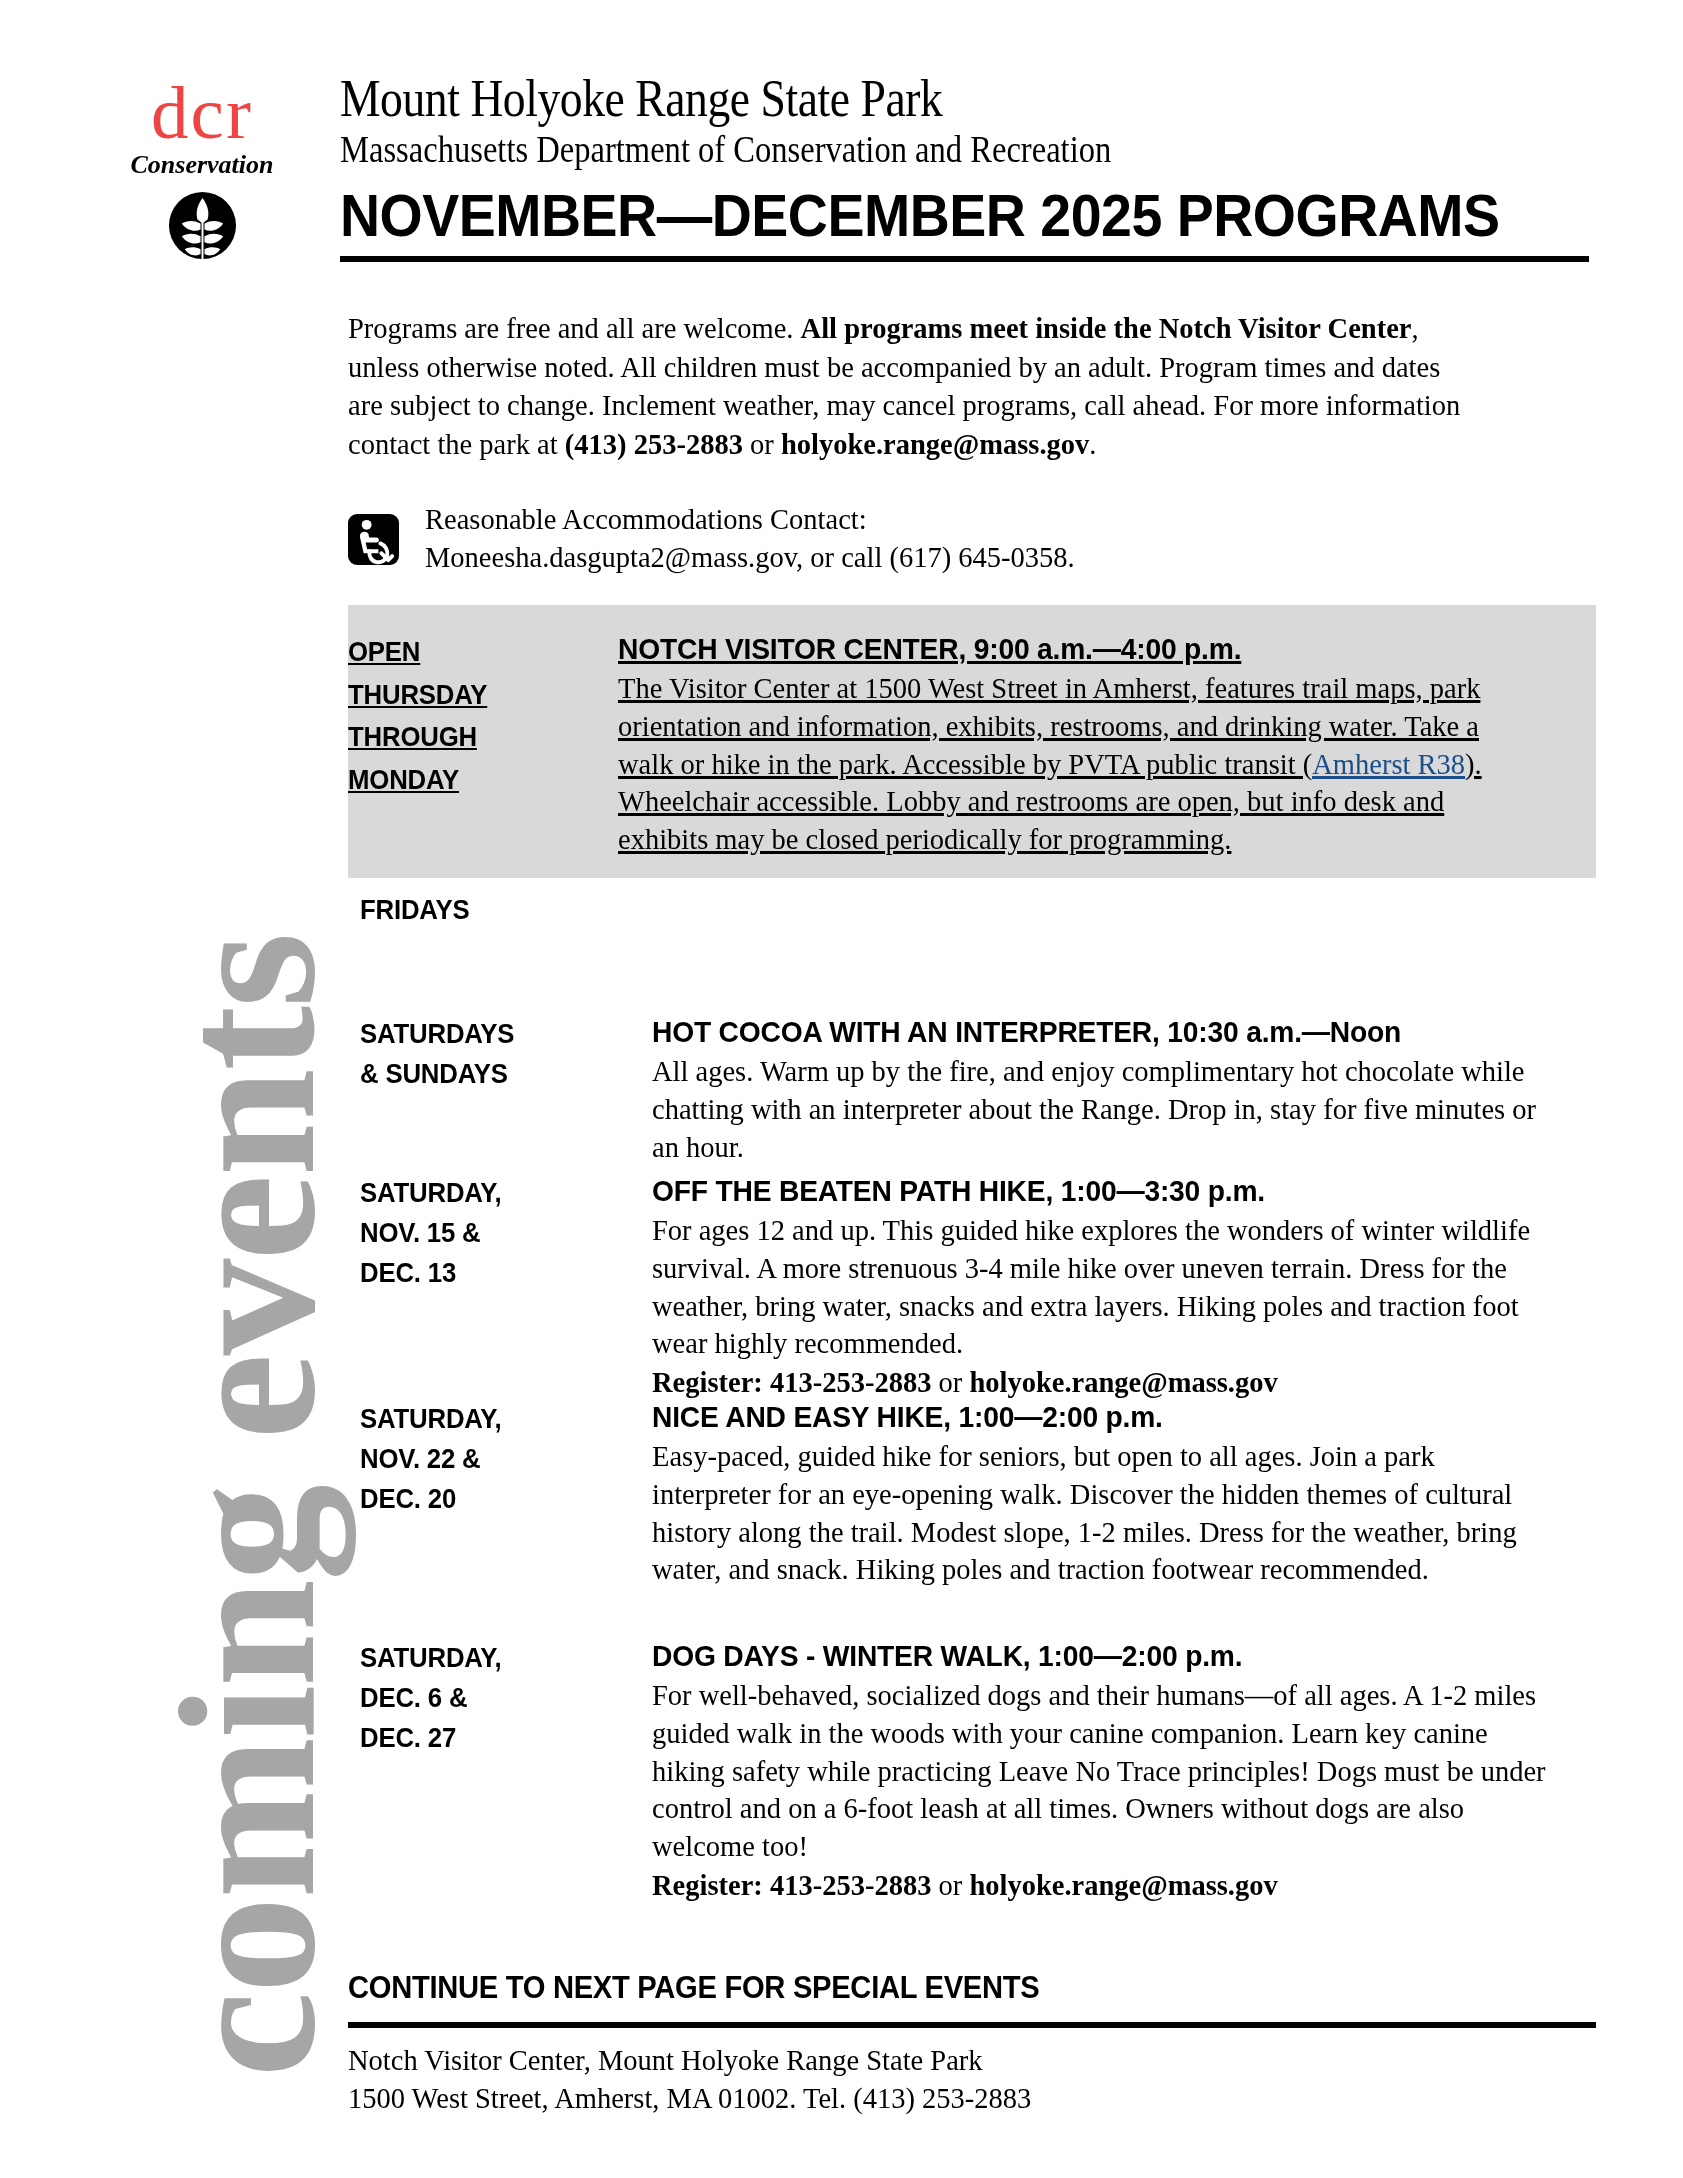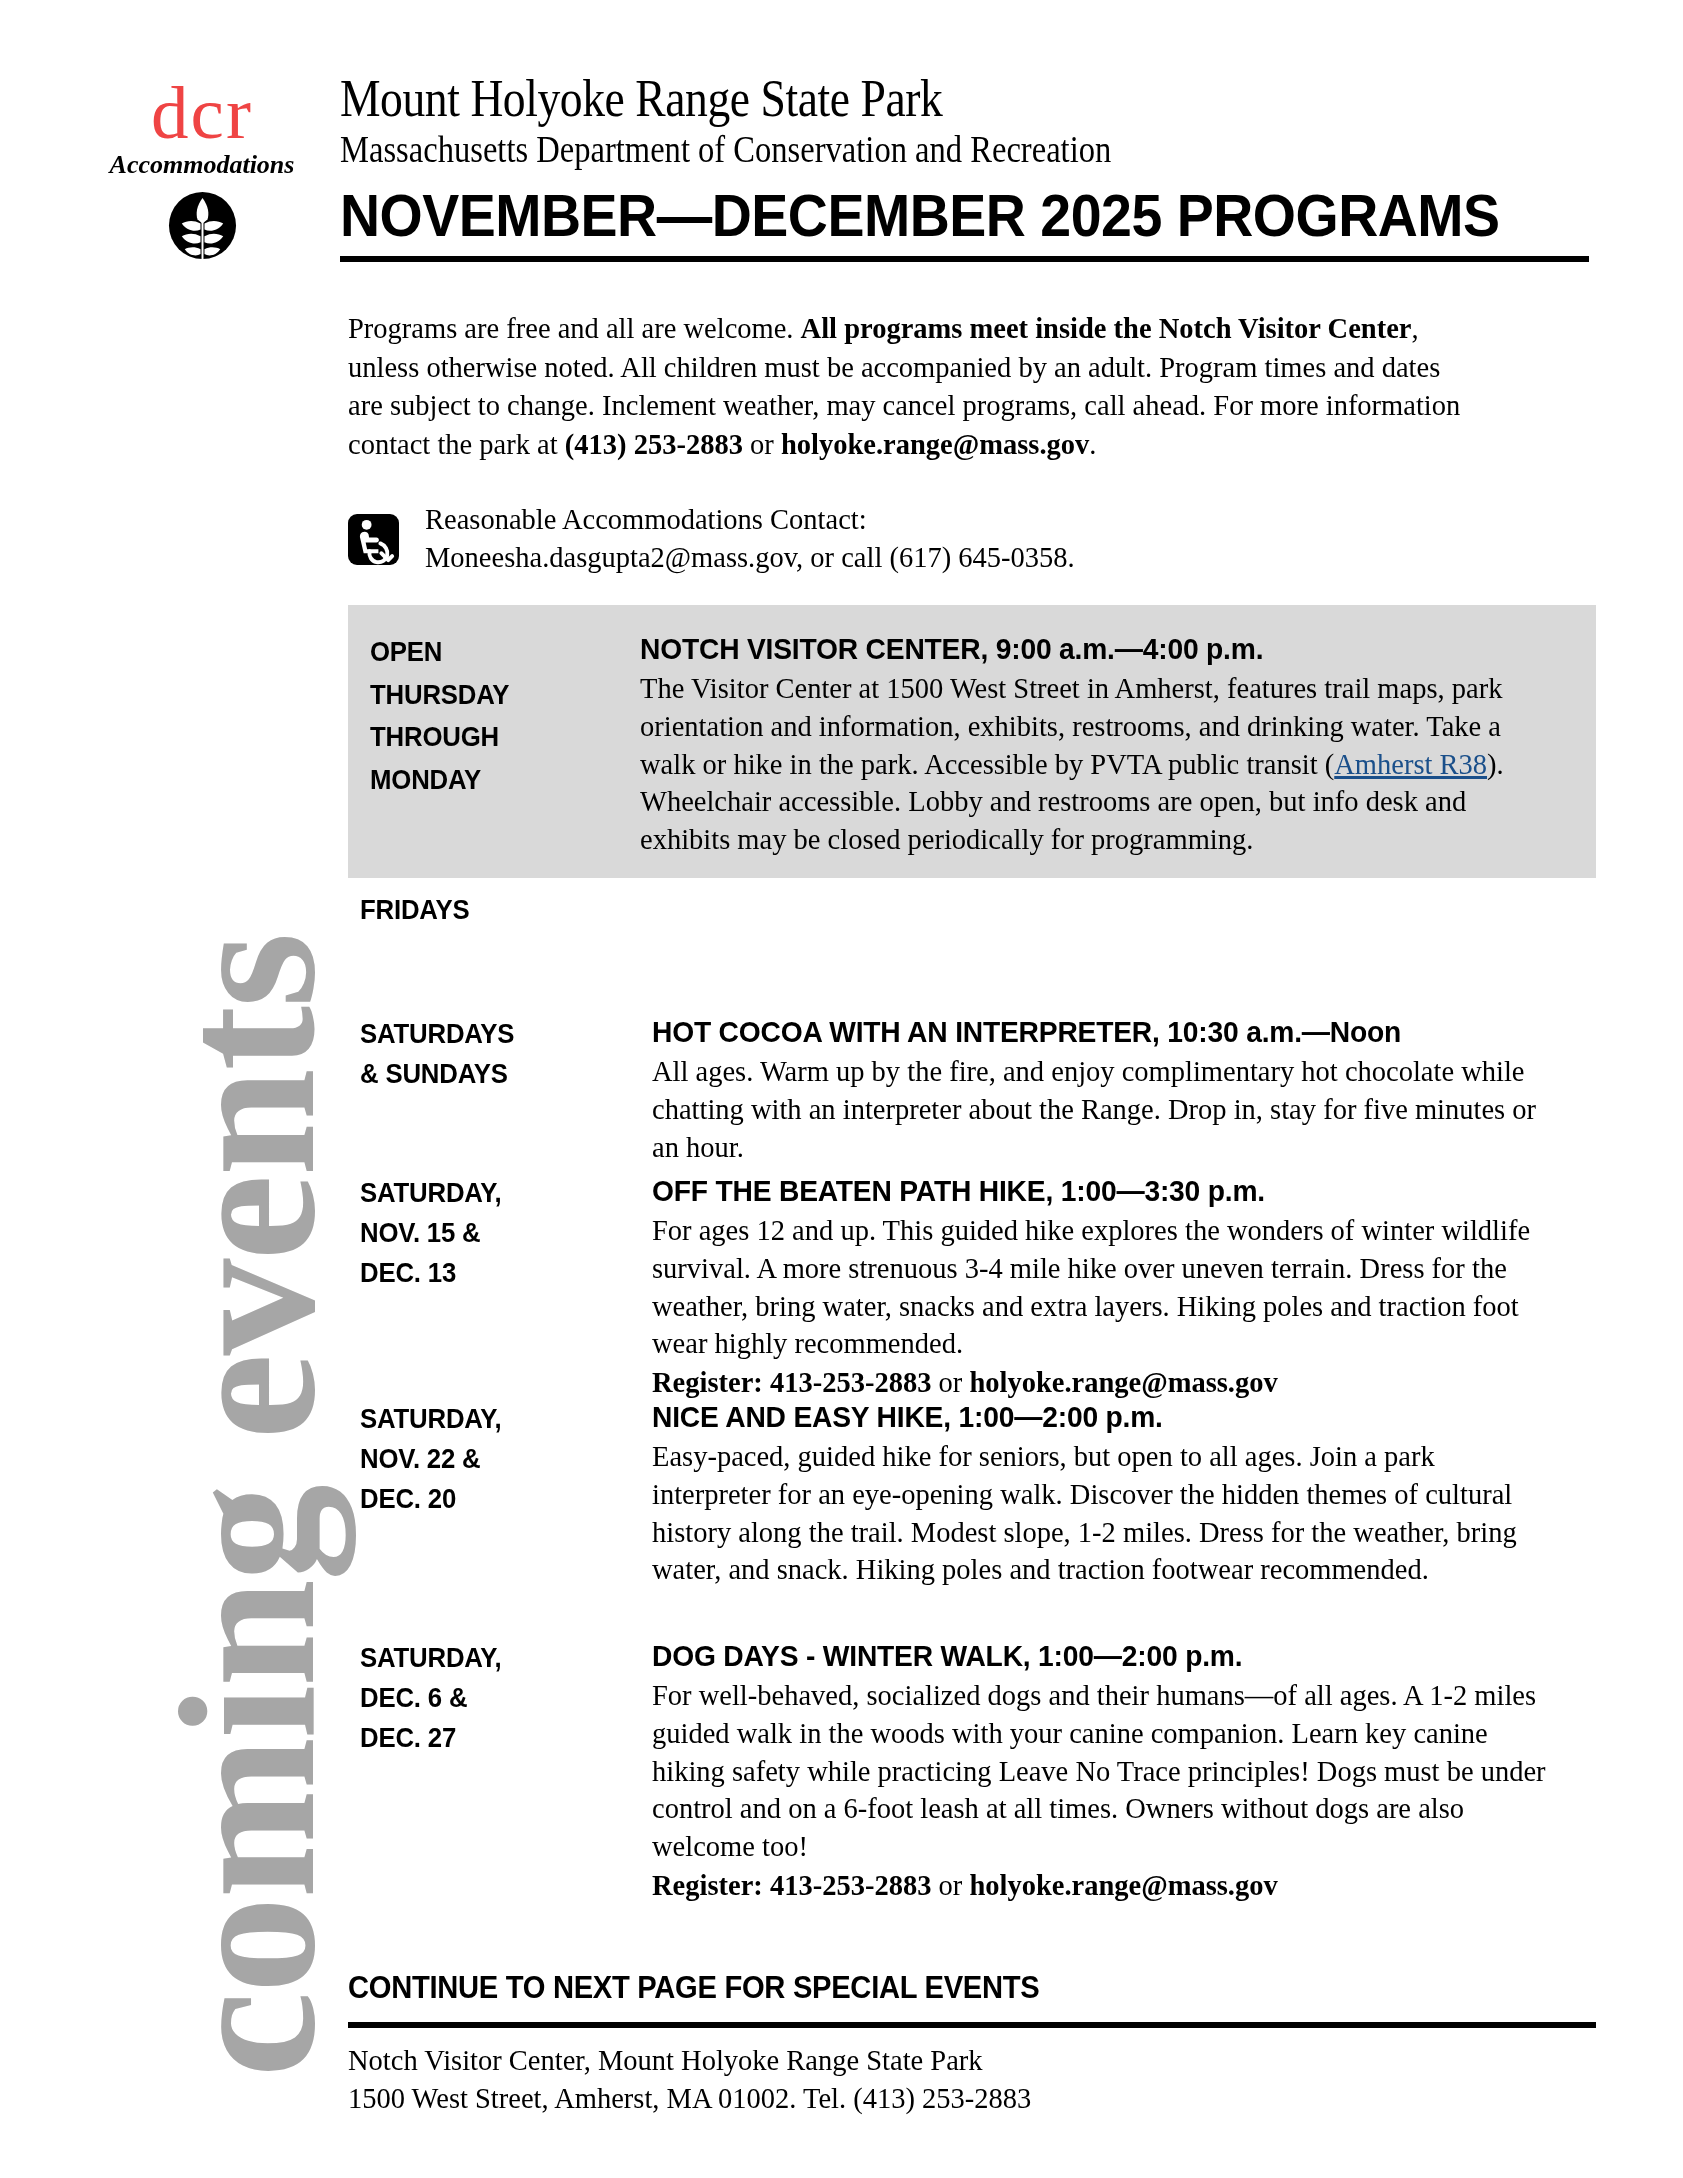--- a/index.html
+++ b/index.html
@@ -204,21 +204,21 @@
     transform-origin: left top;
     margin-top: 1px;
   }
   .prog-desc b { font-weight: bold; }
   .weblink {
     color: #1a4f8a;
     text-decoration: underline;
   }
 
   
-  #hours-inner { display: flex; padding-left: 22px; padding-right: 20px; }
+  #hours-inner { display: flex; padding-right: 20px; text-decoration: underline; }
   #hours-inner .prog-when { flex: 0 0 222px; line-height: 1.52; }
 
   
   #continue-line {
     position: absolute;
     left: 348px;
     top: 1970px;
     width: 1248px;
     font-family: "Liberation Sans", sans-serif;
     font-weight: bold;
@@ -248,21 +248,21 @@
 </style>
 </head>
 <body>
 
 <div id="side-banner">
   <div id="side-banner-text">coming events</div>
 </div>
 
 <div id="logo">
   <div id="logo-dcr">dcr</div>
-  <div id="logo-state">Accommodations</div>
+  <div id="logo-state">Conservation</div>
   <div id="logo-leaf">
     <svg width="71" height="71" viewBox="0 0 72 72" aria-hidden="true">
       <circle cx="36" cy="36" r="34" fill="#000"></circle>
       <path d="M36 8 C30 16 29 24 31 30 L36 34 L41 30 C43 24 42 16 36 8 Z" fill="#fff"></path>
       <path d="M35 28 L35 70 L37 70 L37 28 Z" fill="#fff"></path>
       <path d="M34 34 C27 30 20 31 15 34 C20 41 28 43 34 40 Z" fill="#fff"></path>
       <path d="M38 34 C45 30 52 31 57 34 C52 41 44 43 38 40 Z" fill="#fff"></path>
       <path d="M34 47 C27 43 20 44 15 47 C20 54 28 56 34 53 Z" fill="#fff"></path>
       <path d="M38 47 C45 43 52 44 57 47 C52 54 44 56 38 53 Z" fill="#fff"></path>
       <path d="M34 60 C28 57 22 58 18 60 C22 66 29 68 34 65 Z" fill="#fff"></path>

